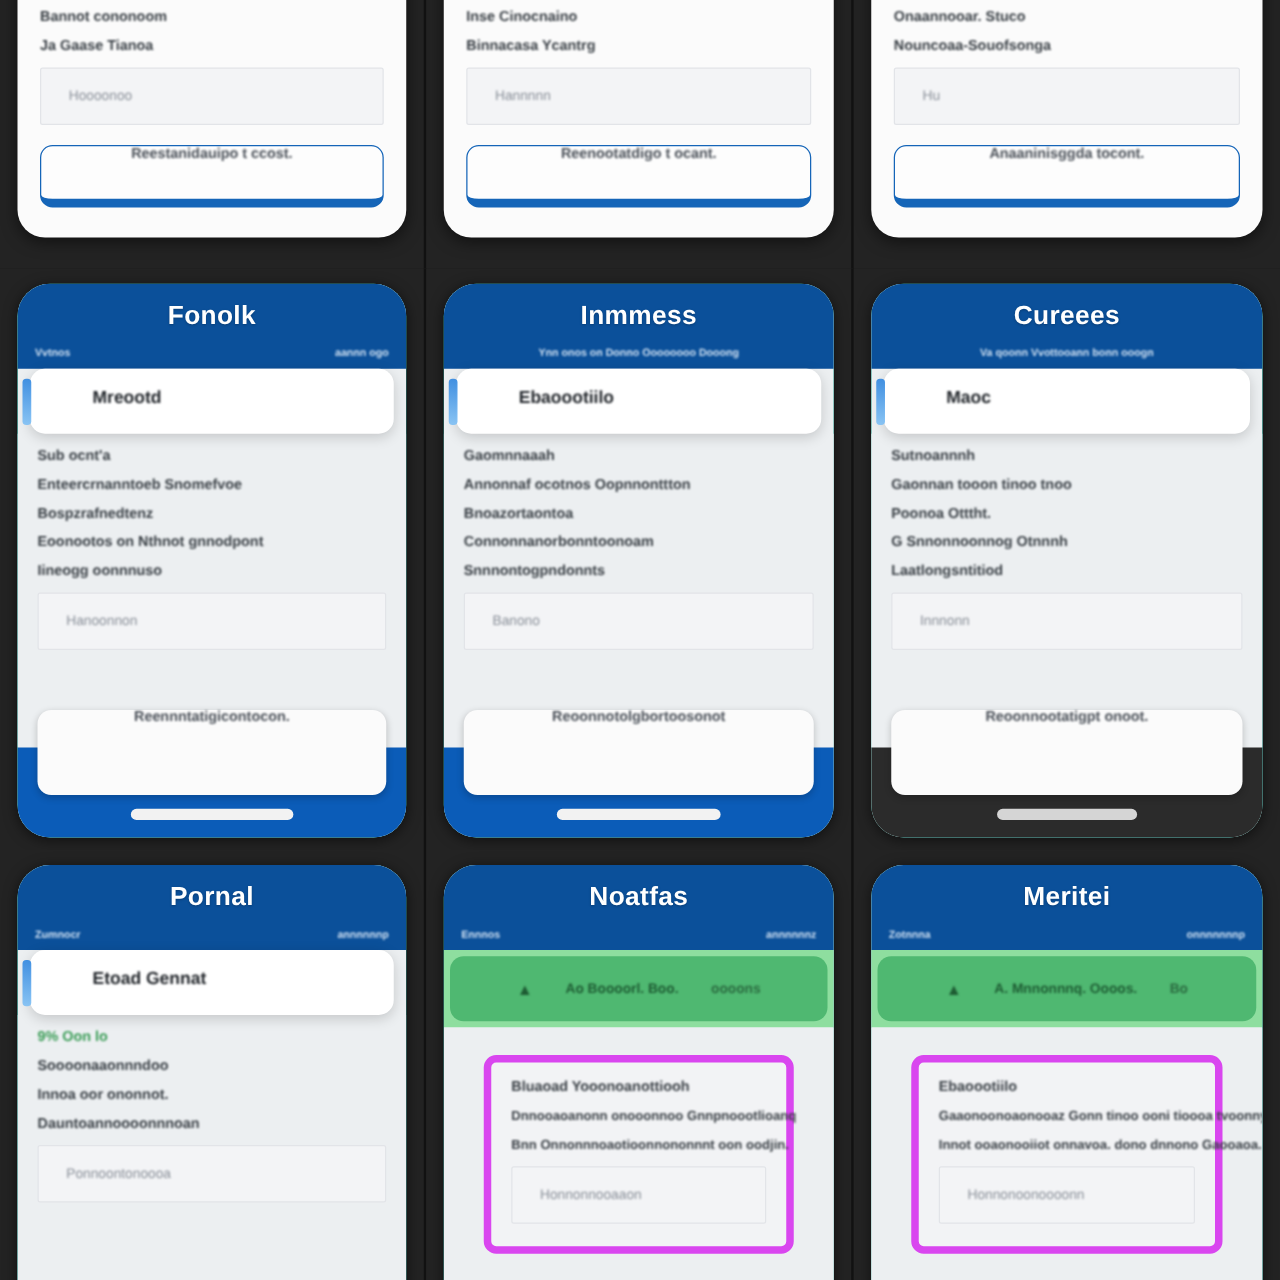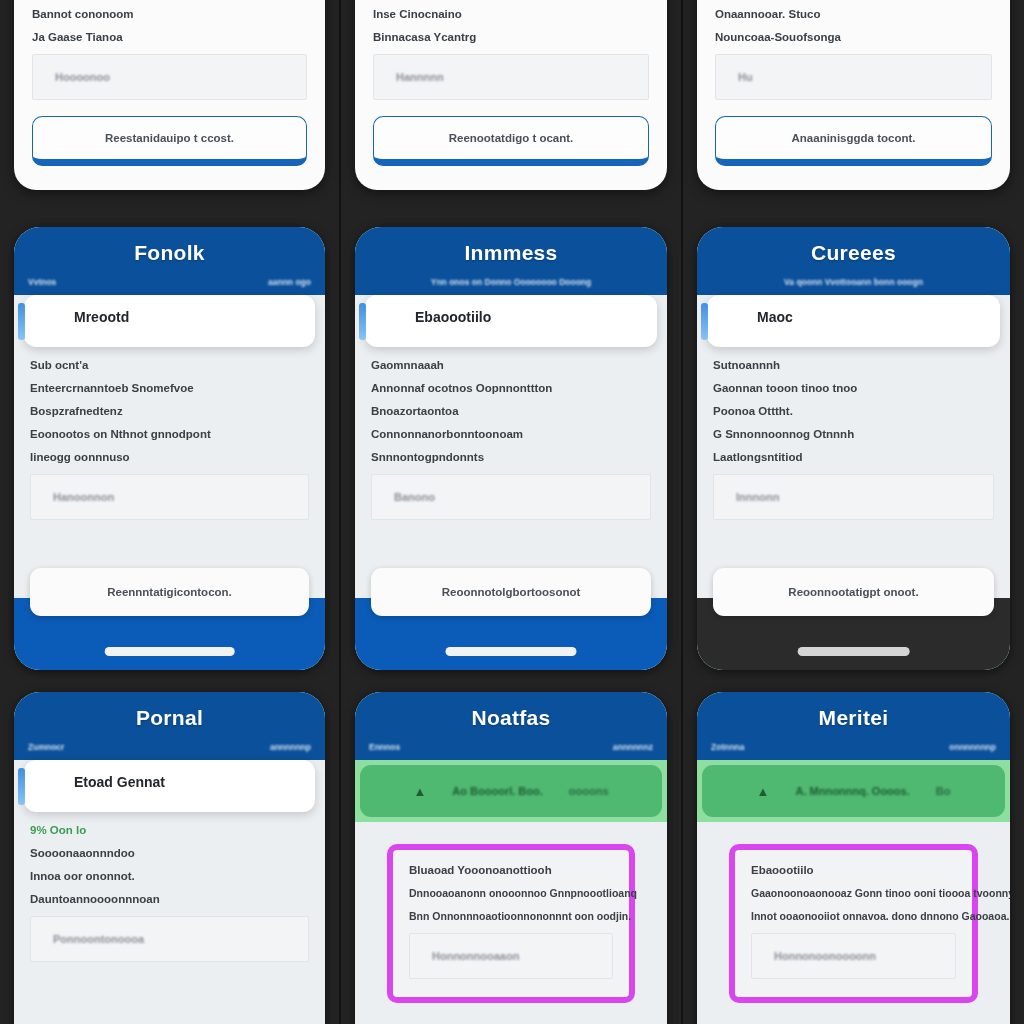--- a/index.html
+++ b/index.html
@@ -117,41 +117,40 @@
   .line.small { font-size:10.5px; }
 
   .input {
     background:#f3f4f6;
     border:1px solid #e2e4e8;
     border-radius:2px;
     height:46px;
     display:flex; align-items:center;
     padding:0 22px;
     margin-top:4px;
-    font-weight:bold;
   }
   .input .ph { font-size:11px; color:#8a9099; filter:blur(.8px); }
 
   .btn {
     background:#fdfdfd;
     border:1.5px solid #1565b8;
     border-bottom:7px solid #1565b8;
     border-radius:10px;
     height:50px;
-    display:flex; align-items:center; justify-content:center;
+    display:flex; align-items:flex-start; justify-content:center;
     margin-top:16px;
   }
   .btn .lbl { font-size:11.5px; font-weight:700; color:#4a5058; filter:blur(.75px); }
 
   
   .btn-plain {
     background:#fbfbfb;
     border-radius:11px;
-    height:48px;
-    display:flex; align-items:center; justify-content:center;
+    height:68px;
+    display:flex; align-items:flex-start; justify-content:center;
     margin:16px 16px 0;
     box-shadow:0 2px 6px rgba(0,0,0,.2);
   }
   .btn-plain .lbl { font-size:11.5px; font-weight:700; color:#4a5058; filter:blur(.75px); }
 
   .footer-blue {
     background:#0b5cb8;
     flex:none;
     height:72px;
     position:relative;

